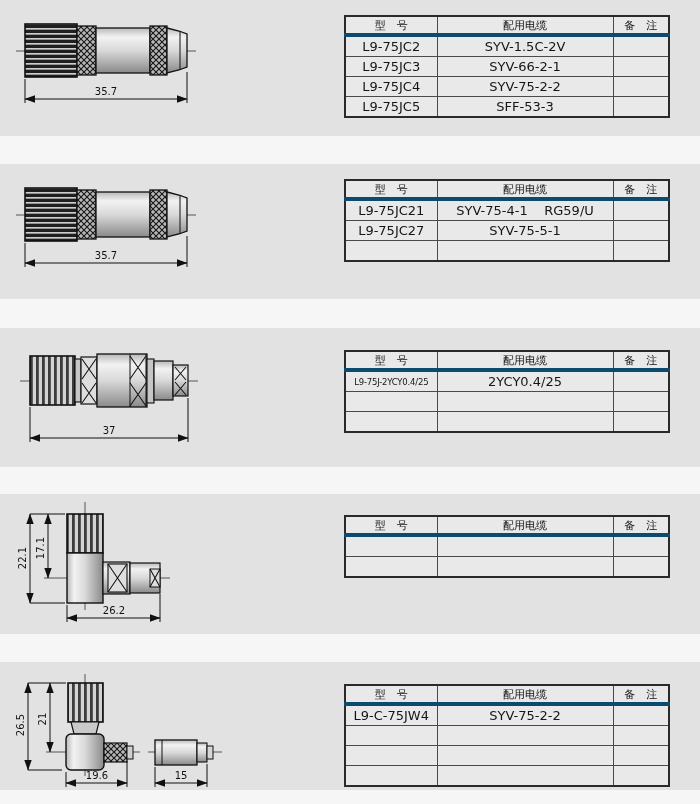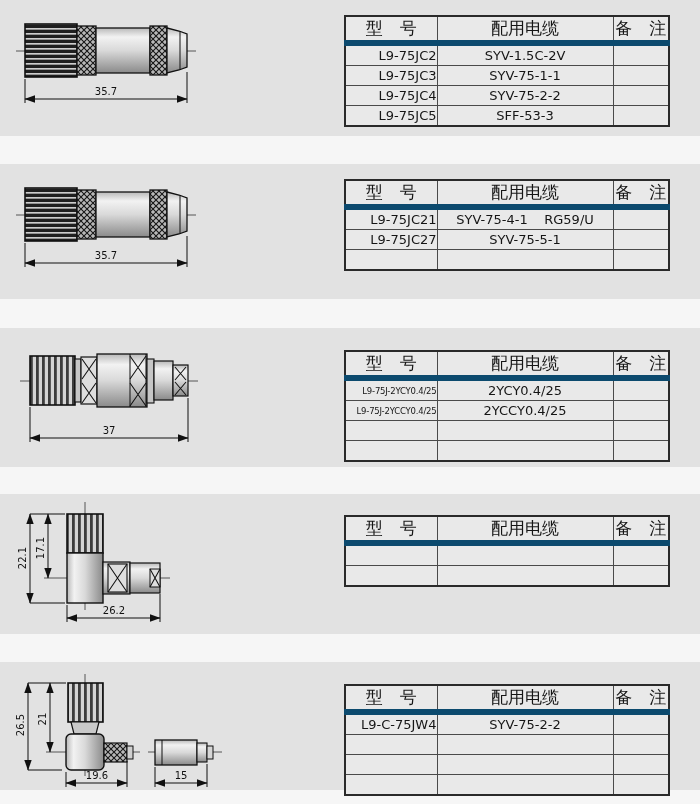--- a/index.html
+++ b/index.html
@@ -4,23 +4,23 @@
 <style>
   html,body{margin:0;padding:0}
   .page{position:relative;width:700px;height:804px;background:#f6f6f6;
         font-family:"DejaVu Sans","Liberation Sans",sans-serif;overflow:hidden}
   .band{position:absolute;left:0;width:700px;background:#e2e2e2}
   .drawing{position:absolute;left:0;top:0}
   table.spec{position:absolute;left:344px;border-collapse:collapse;background:#e9e9e9;
              table-layout:fixed;border:2px solid #2a2a2a}
   table.spec th,table.spec td{border:1px solid #4a4a4a;font-weight:normal;color:#151515;
              white-space:pre;overflow:hidden;font-size:13px;padding:0}
-  table.spec th{height:16px;text-align:center;border-bottom:6px solid #0c4a6e;font-size:17px}
+  table.spec th{height:16px;text-align:center;border-bottom:4px solid #0c4a6e;font-size:11px}
   table.spec td{height:19px}
-  td.c1{text-align:right}
+  td.c1{text-align:center}
   td.c2{text-align:center;padding-left:9px}
   .small{font-size:8.5px !important;letter-spacing:-0.2px}
   svg .cl{stroke:#333;stroke-width:0.8;fill:none}
   svg .ext,svg .dimline{stroke:#111;stroke-width:1;fill:none}
   svg .xm{stroke:#111;stroke-width:1.05;fill:none}
   svg text{font-size:10px;fill:#111;font-family:"DejaVu Sans",sans-serif}
 </style>
 </head>
 <body>
 
@@ -98,21 +98,21 @@
           </tr>
         </thead>
     <tbody>
       <tr>
             <td class="c1">L9-75JC2</td>
             <td class="c2">SYV-1.5C-2V</td>
             <td></td>
           </tr>
       <tr>
             <td class="c1">L9-75JC3</td>
-            <td class="c2">SYV-75-1-1</td>
+            <td class="c2">SYV-66-2-1</td>
             <td></td>
           </tr>
       <tr>
             <td class="c1">L9-75JC4</td>
             <td class="c2">SYV-75-2-2</td>
             <td></td>
           </tr>
       <tr>
             <td class="c1">L9-75JC5</td>
             <td class="c2">SFF-53-3</td>
@@ -228,25 +228,20 @@
       <th>备　注</th>
           </tr>
         </thead>
     <tbody>
       <tr>
             <td class="c1 small">L9-75J-2YCY0.4/25</td>
             <td class="c2">2YCY0.4/25</td>
             <td></td>
           </tr>
       <tr>
-            <td class="c1 small">L9-75J-2YCCY0.4/25</td>
-            <td class="c2">2YCCY0.4/25</td>
-            <td></td>
-          </tr>
-      <tr>
             <td class="c1"></td>
             <td class="c2"></td>
             <td></td>
           </tr>
       <tr>
             <td class="c1"></td>
             <td class="c2"></td>
             <td></td>
           </tr>
     </tbody>

